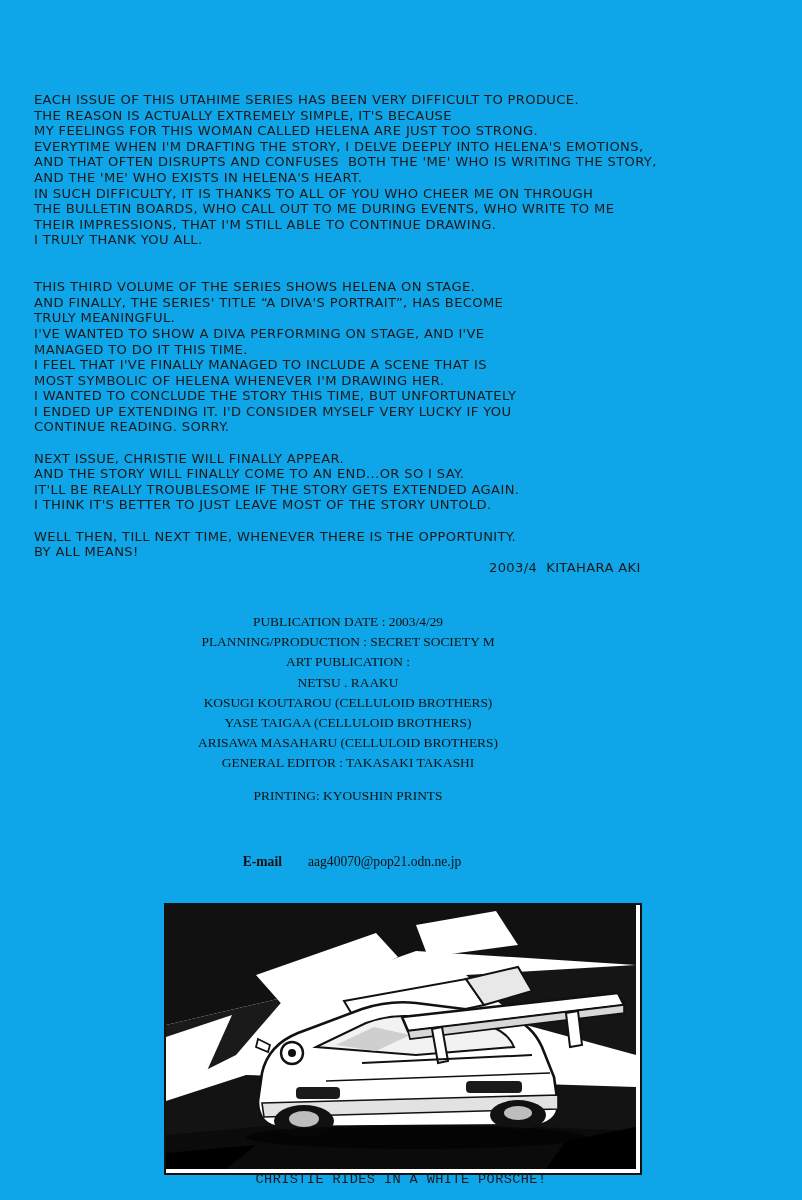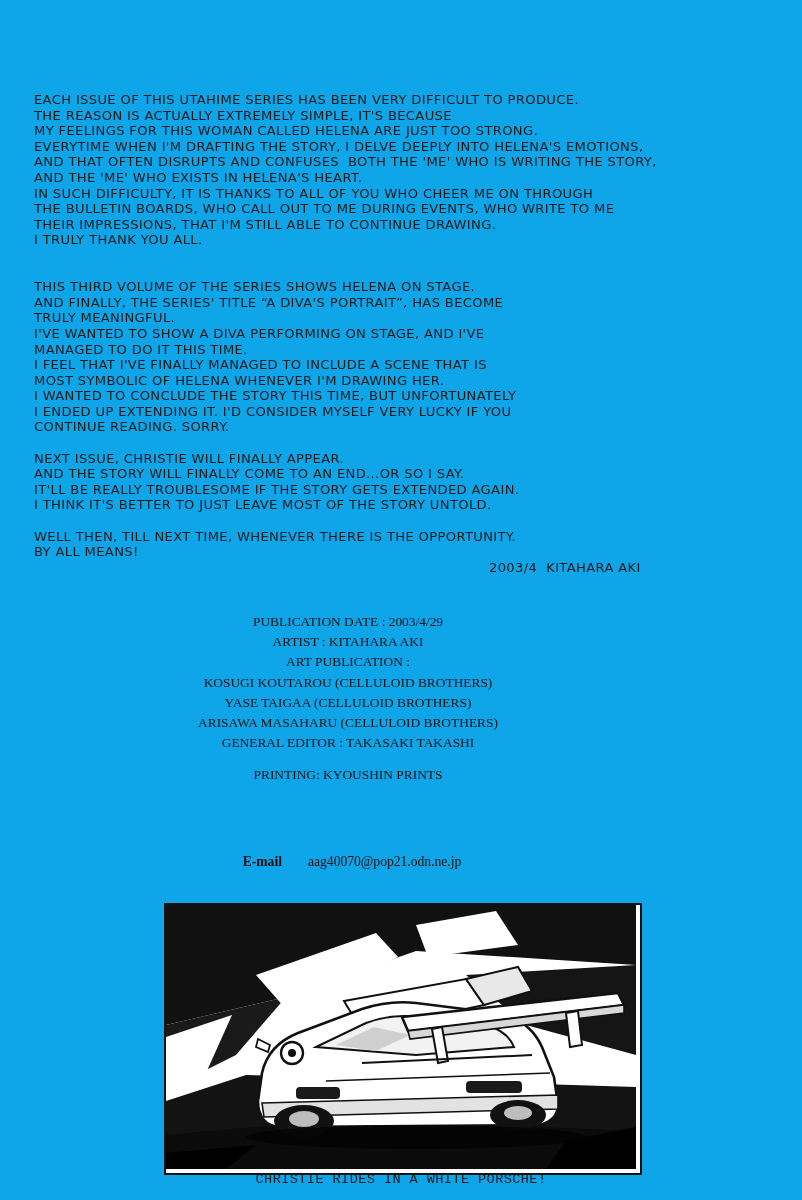--- a/index.html
+++ b/index.html
@@ -160,22 +160,23 @@
 It'll be really troublesome if the story gets extended again.
 I think it's better to just leave most of the story untold.</p>
     <div class="gap"></div>
     <p>Well then, till next time, whenever there is the opportunity.
 By all means!</p>
     <p class="sign-line">2003/4  Kitahara Aki</p>
   </div>
 
   <div class="colophon">
     <div class="line">PUBLICATION DATE : 2003/4/29</div>
-    <div class="line">ARTIST : KITAHARA AKI</div>
+    <div class="line">PLANNING/PRODUCTION : SECRET SOCIETY M</div>
     <div class="line">ART PUBLICATION :</div>
+    <div class="line">NETSU . RAAKU</div>
     <div class="line">KOSUGI KOUTAROU (CELLULOID BROTHERS)</div>
     <div class="line">YASE TAIGAA (CELLULOID BROTHERS)</div>
     <div class="line">ARISAWA MASAHARU (CELLULOID BROTHERS)</div>
     <div class="line">GENERAL EDITOR : TAKASAKI TAKASHI</div>
     <div class="spacer"></div>
     <div class="line">PRINTING: KYOUSHIN PRINTS</div>
   </div>
 
   <div class="contact">
     <table>

